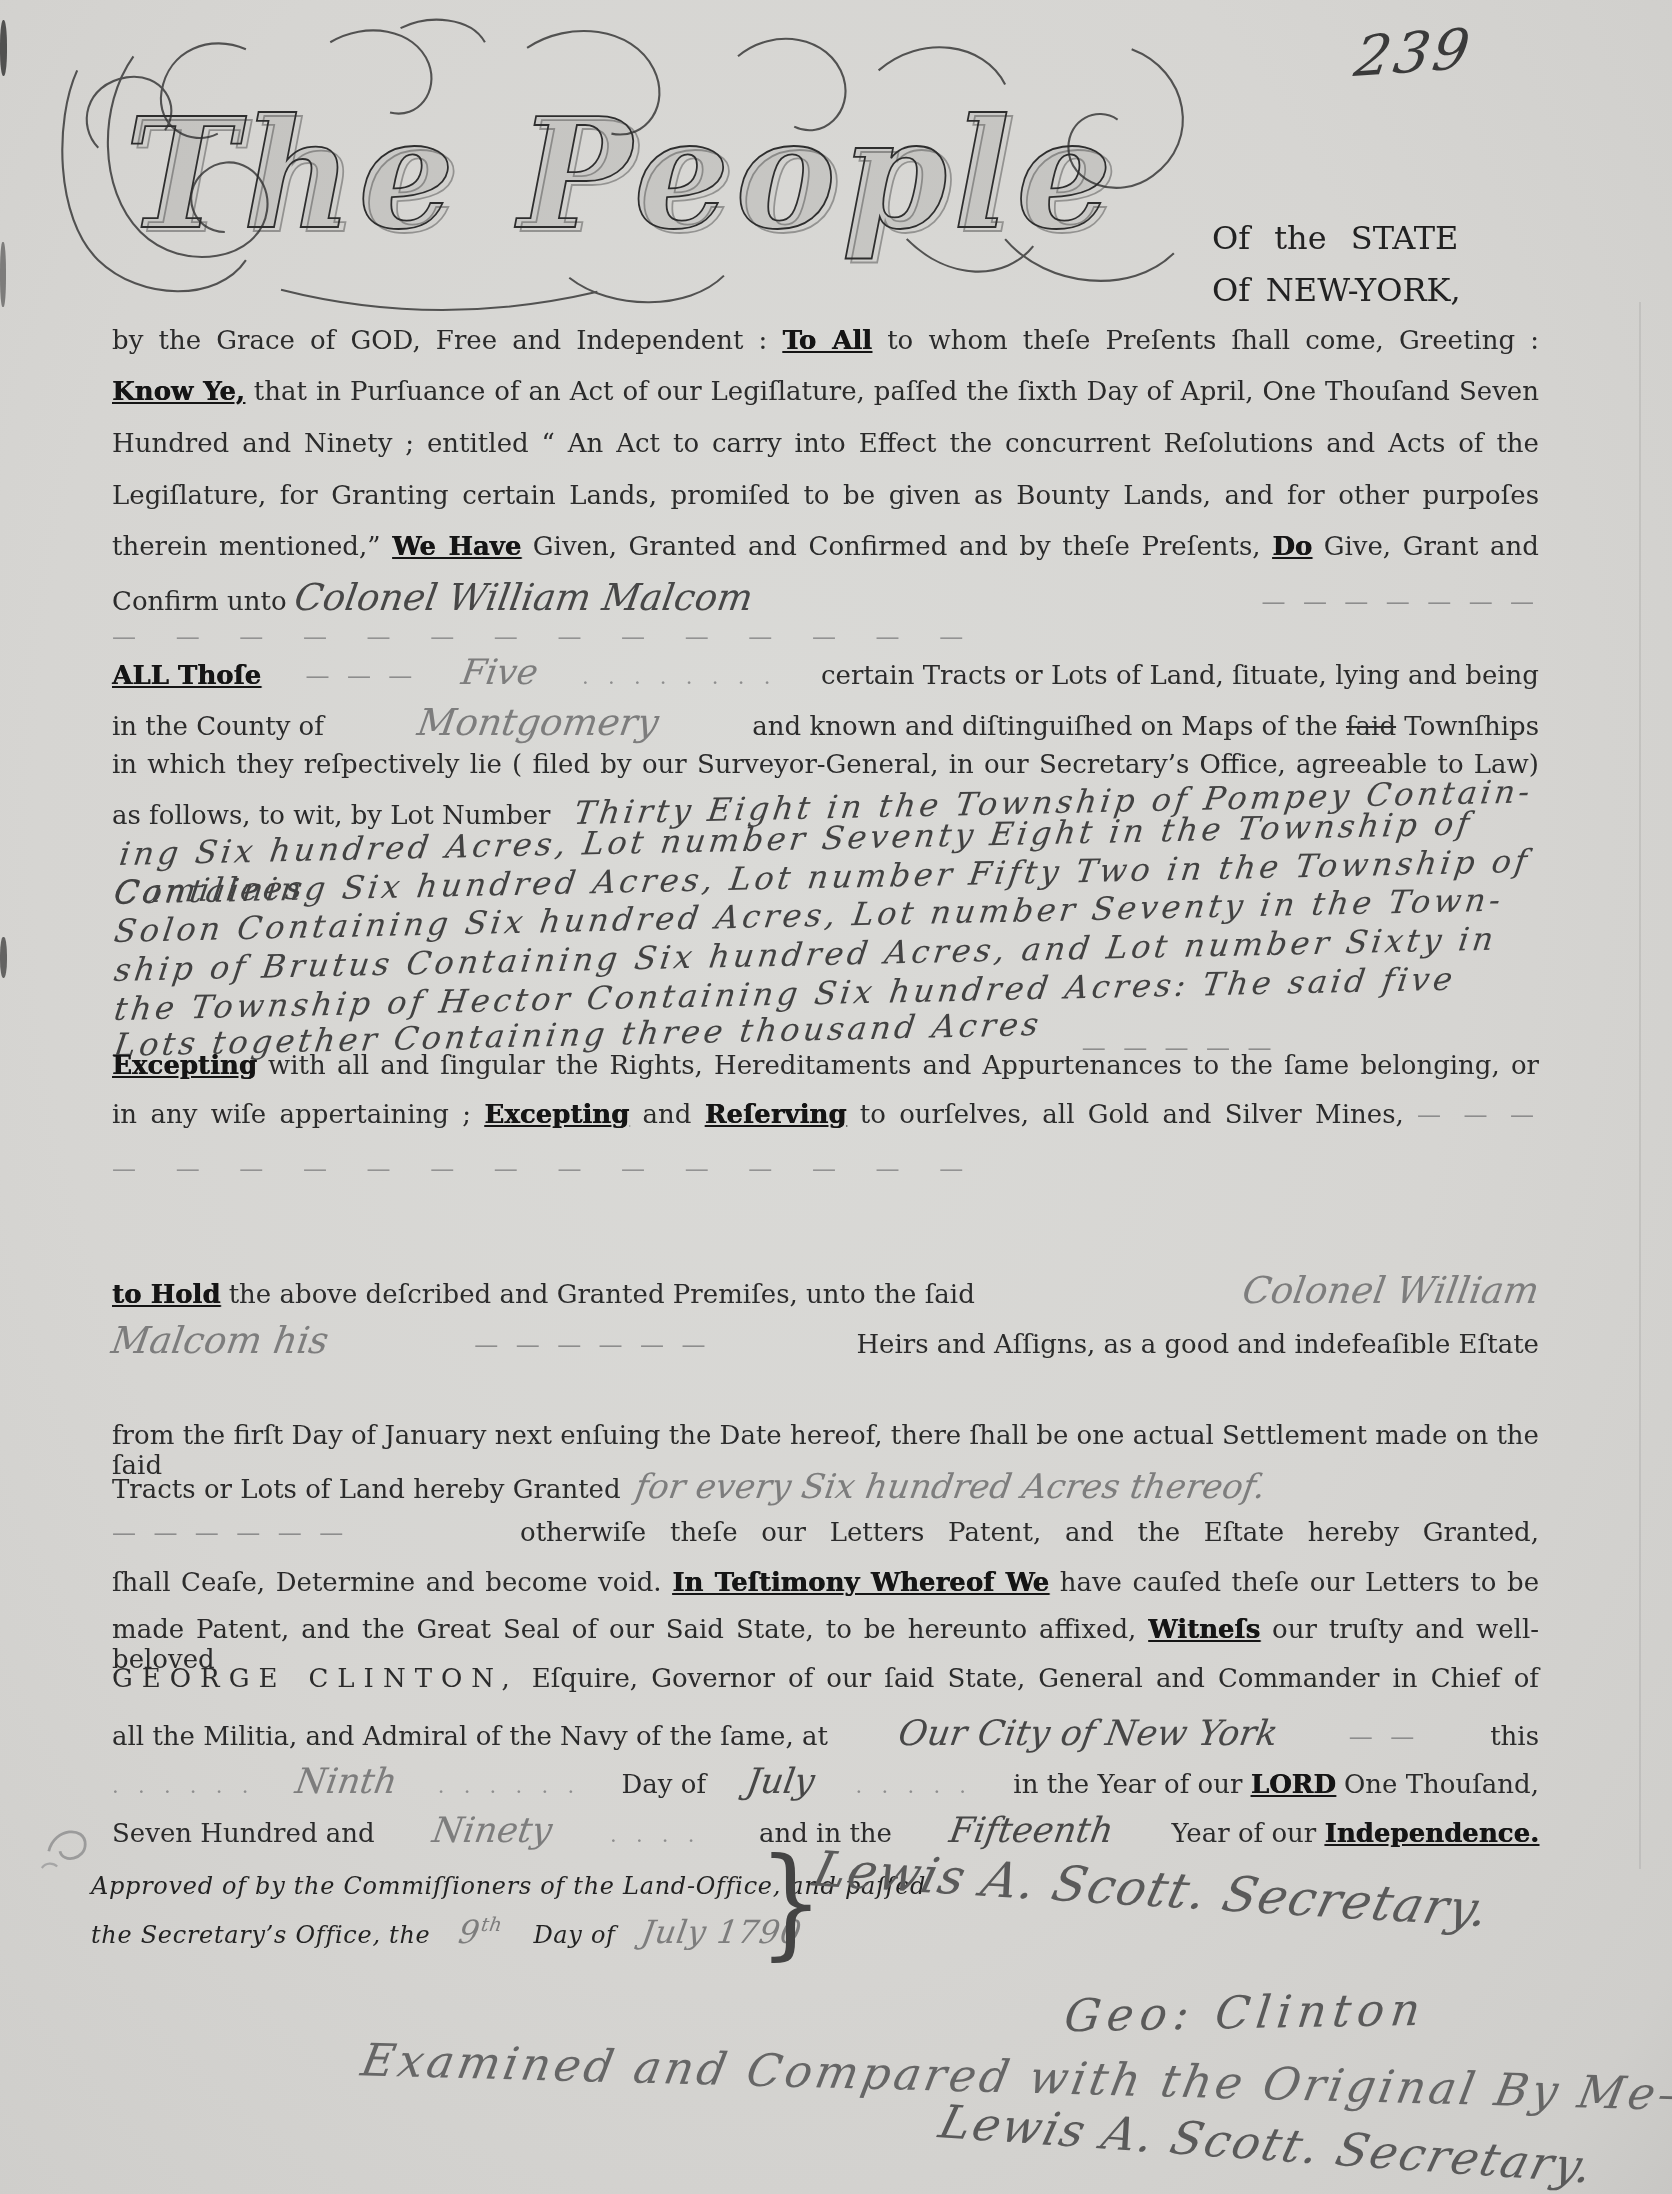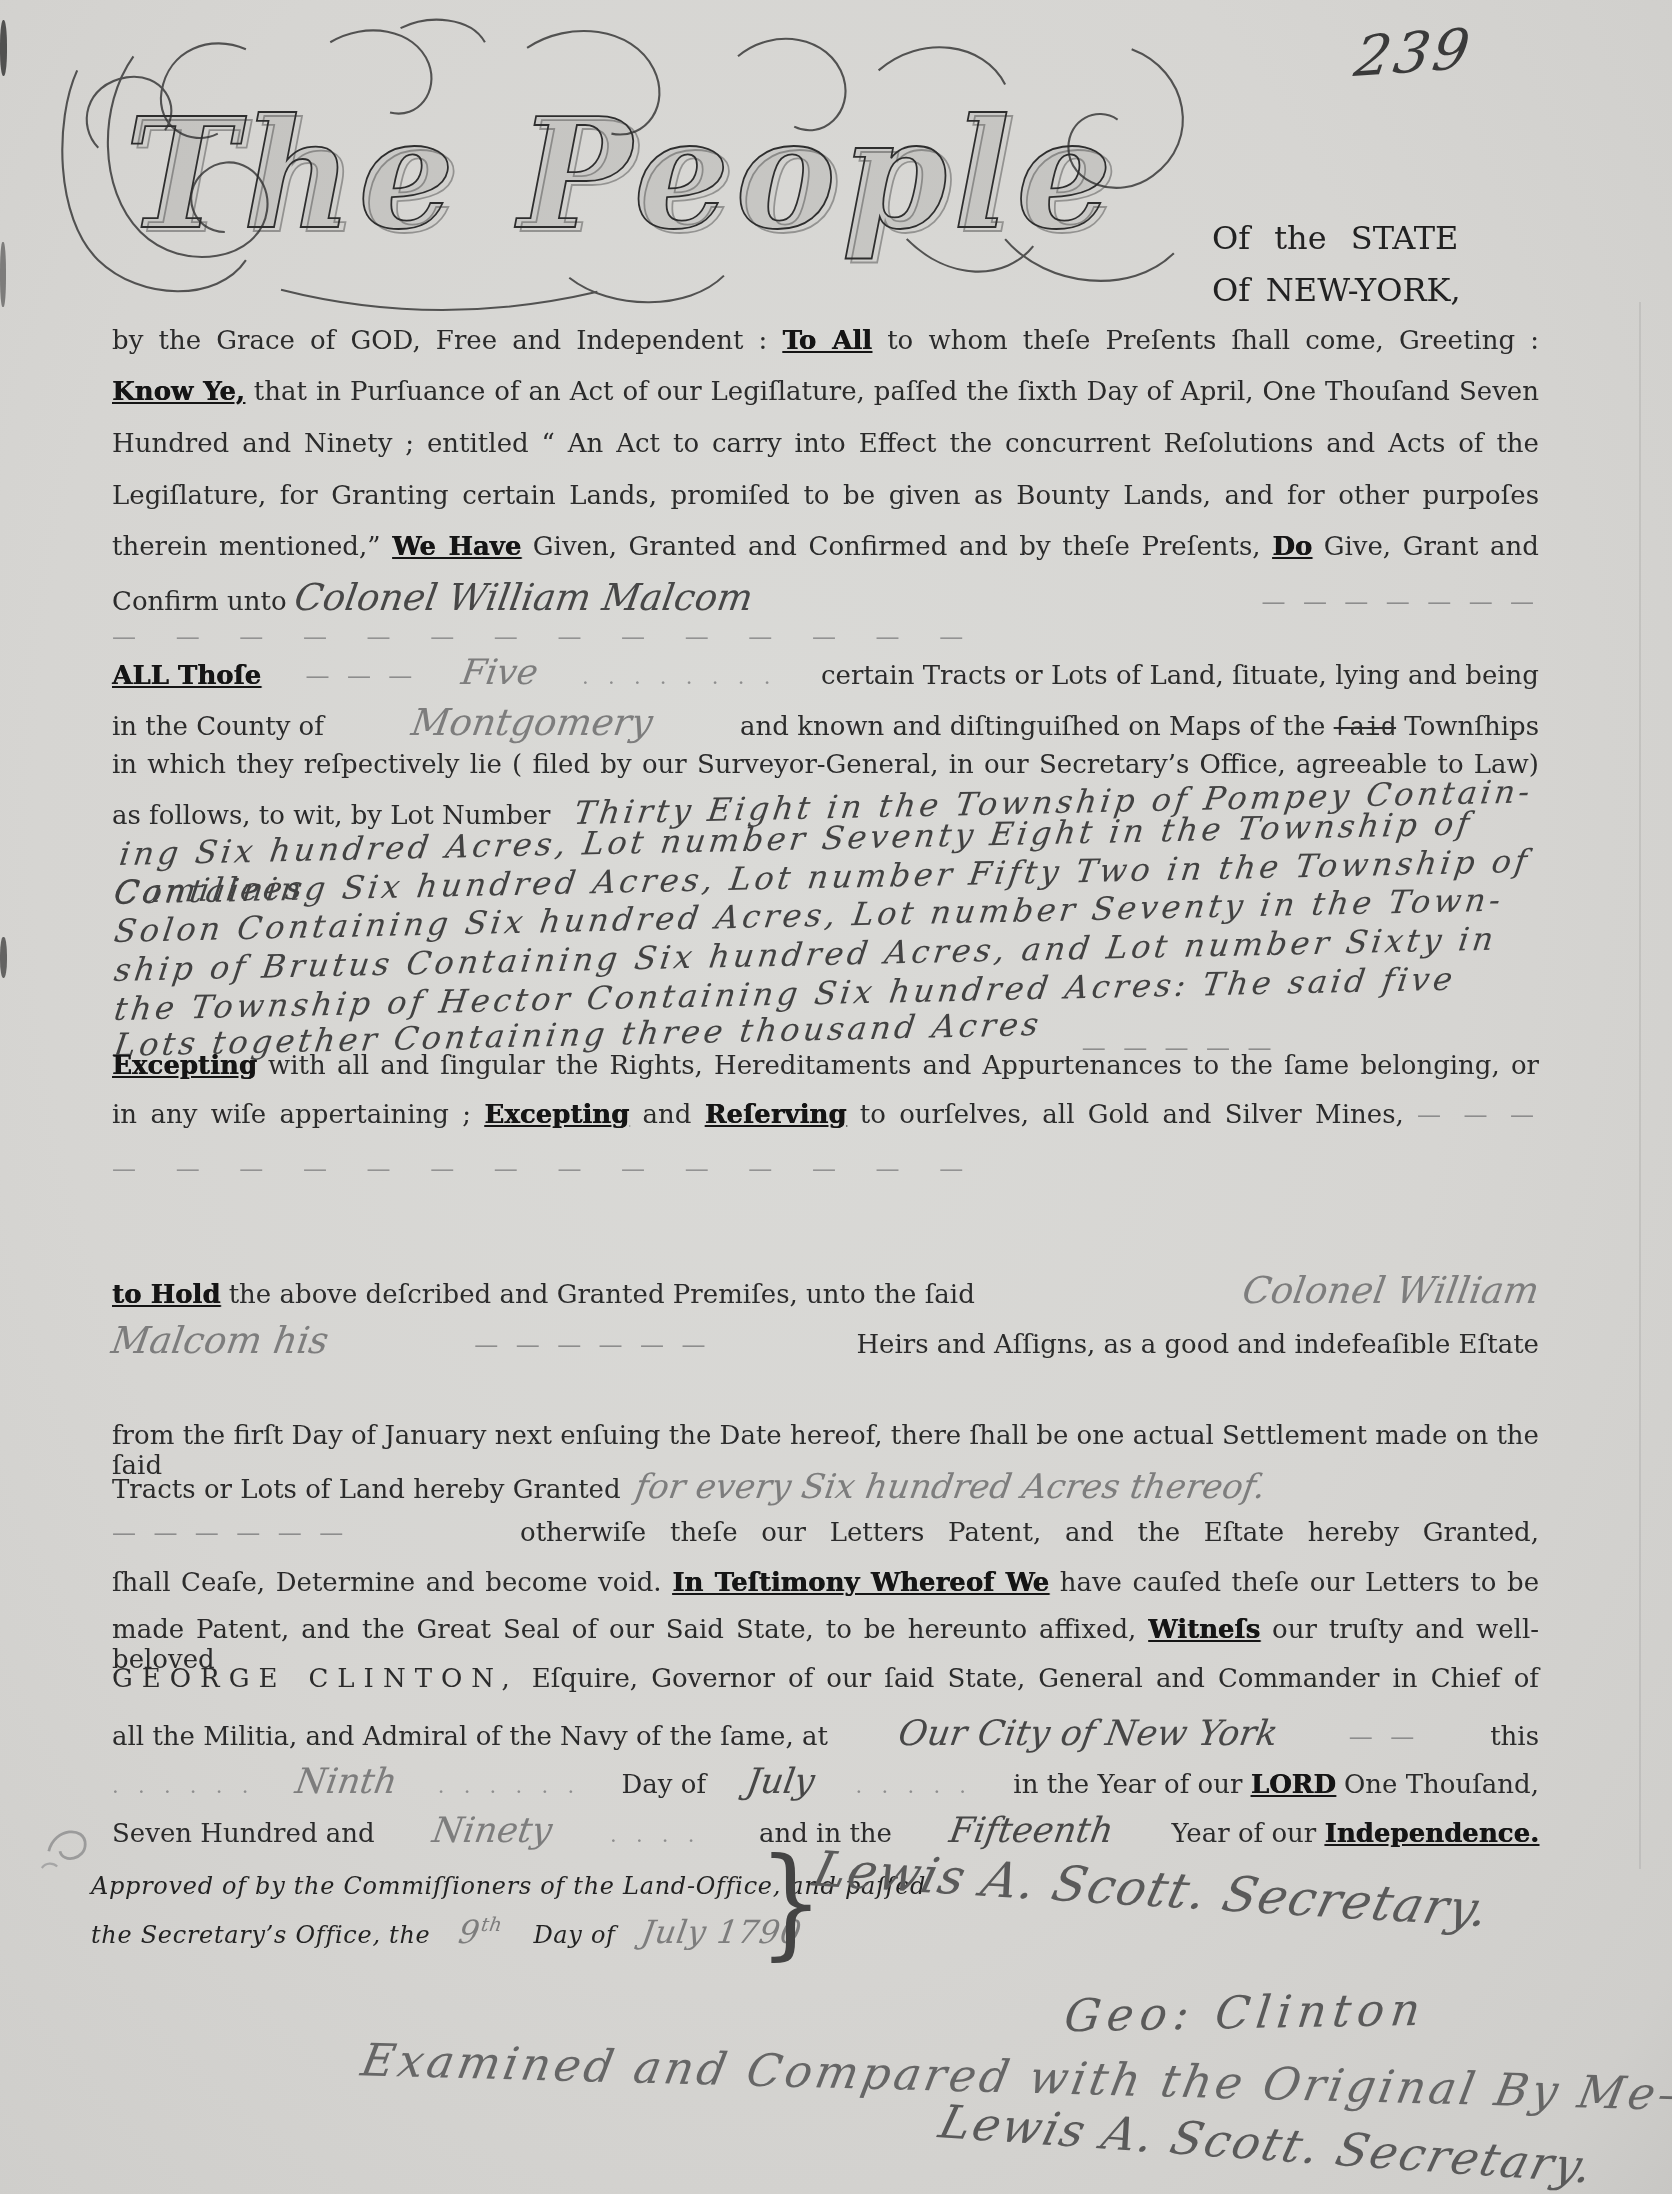--- a/index.html
+++ b/index.html
@@ -11,21 +11,21 @@
   .jline{left:112px;width:1427px;text-align:justify;text-align-last:justify;text-justify:inter-word;white-space:nowrap0;}
   .fline{left:112px;width:1427px;display:flex;justify-content:space-between;align-items:baseline;}
   .bl{font-weight:bold;color:#151515;text-shadow:0.5px 0 0 #151515;text-decoration:underline;}
   .hw{font-family:"DejaVu Serif",serif;font-style:italic;display:inline-block;transform:skewX(-9deg);color:#474747;}
   .rise{transform:skewX(-9deg) rotate(-1.3deg);transform-origin:0 100%;}
   .faint{color:#7d7d7d;}
   .sz46{font-size:32px;} .sz48{font-size:34px;} .sz50{font-size:35px;} .sz52{font-size:37px;}
   .dash{font-family:"DejaVu Serif",serif;color:#8d8d8d;letter-spacing:4.9px;font-size:24px;}
   .dots{font-family:"DejaVu Serif",serif;color:#8d8d8d;letter-spacing:6.3px;font-size:21px;}
   .dashrow{font-family:"DejaVu Serif",serif;color:#939393;font-size:24px;letter-spacing:7px;word-spacing:18px;}
-  .strike{text-decoration:line-through;text-decoration-thickness:2.1px;font-family:Liberation Mono, monospace;}
+  .strike{text-decoration:line-through;text-decoration-thickness:2.1px;}
   .lotline{left:112px;width:1448px;}
   .lot{font-size:32px;letter-spacing:3.5px;color:#424242;}
   .approval{font-family:"DejaVu Serif",serif;font-style:italic;font-size:24px;color:#232323;letter-spacing:0.7px;}
   .sig{font-family:"DejaVu Serif",serif;font-style:italic;color:#5a5a5a;white-space:nowrap;}
   .gc{letter-spacing:9px;}
   .statehead{font-family:"DejaVu Serif",serif;font-size:32px;color:#222;}
   .pagenum{font-family:"DejaVu Serif",serif;font-style:italic;font-size:56px;color:#3a3a3a;
            transform:skewX(-12deg) rotate(-4deg);letter-spacing:2.8px;}
   .brace{font-family:"DejaVu Serif",serif;font-size:119px;color:#444;transform:scaleX(.85);}
   .fold{left:1639px;top:302px;width:2.1px;height:1567px;background:rgba(80,80,80,.12);}

